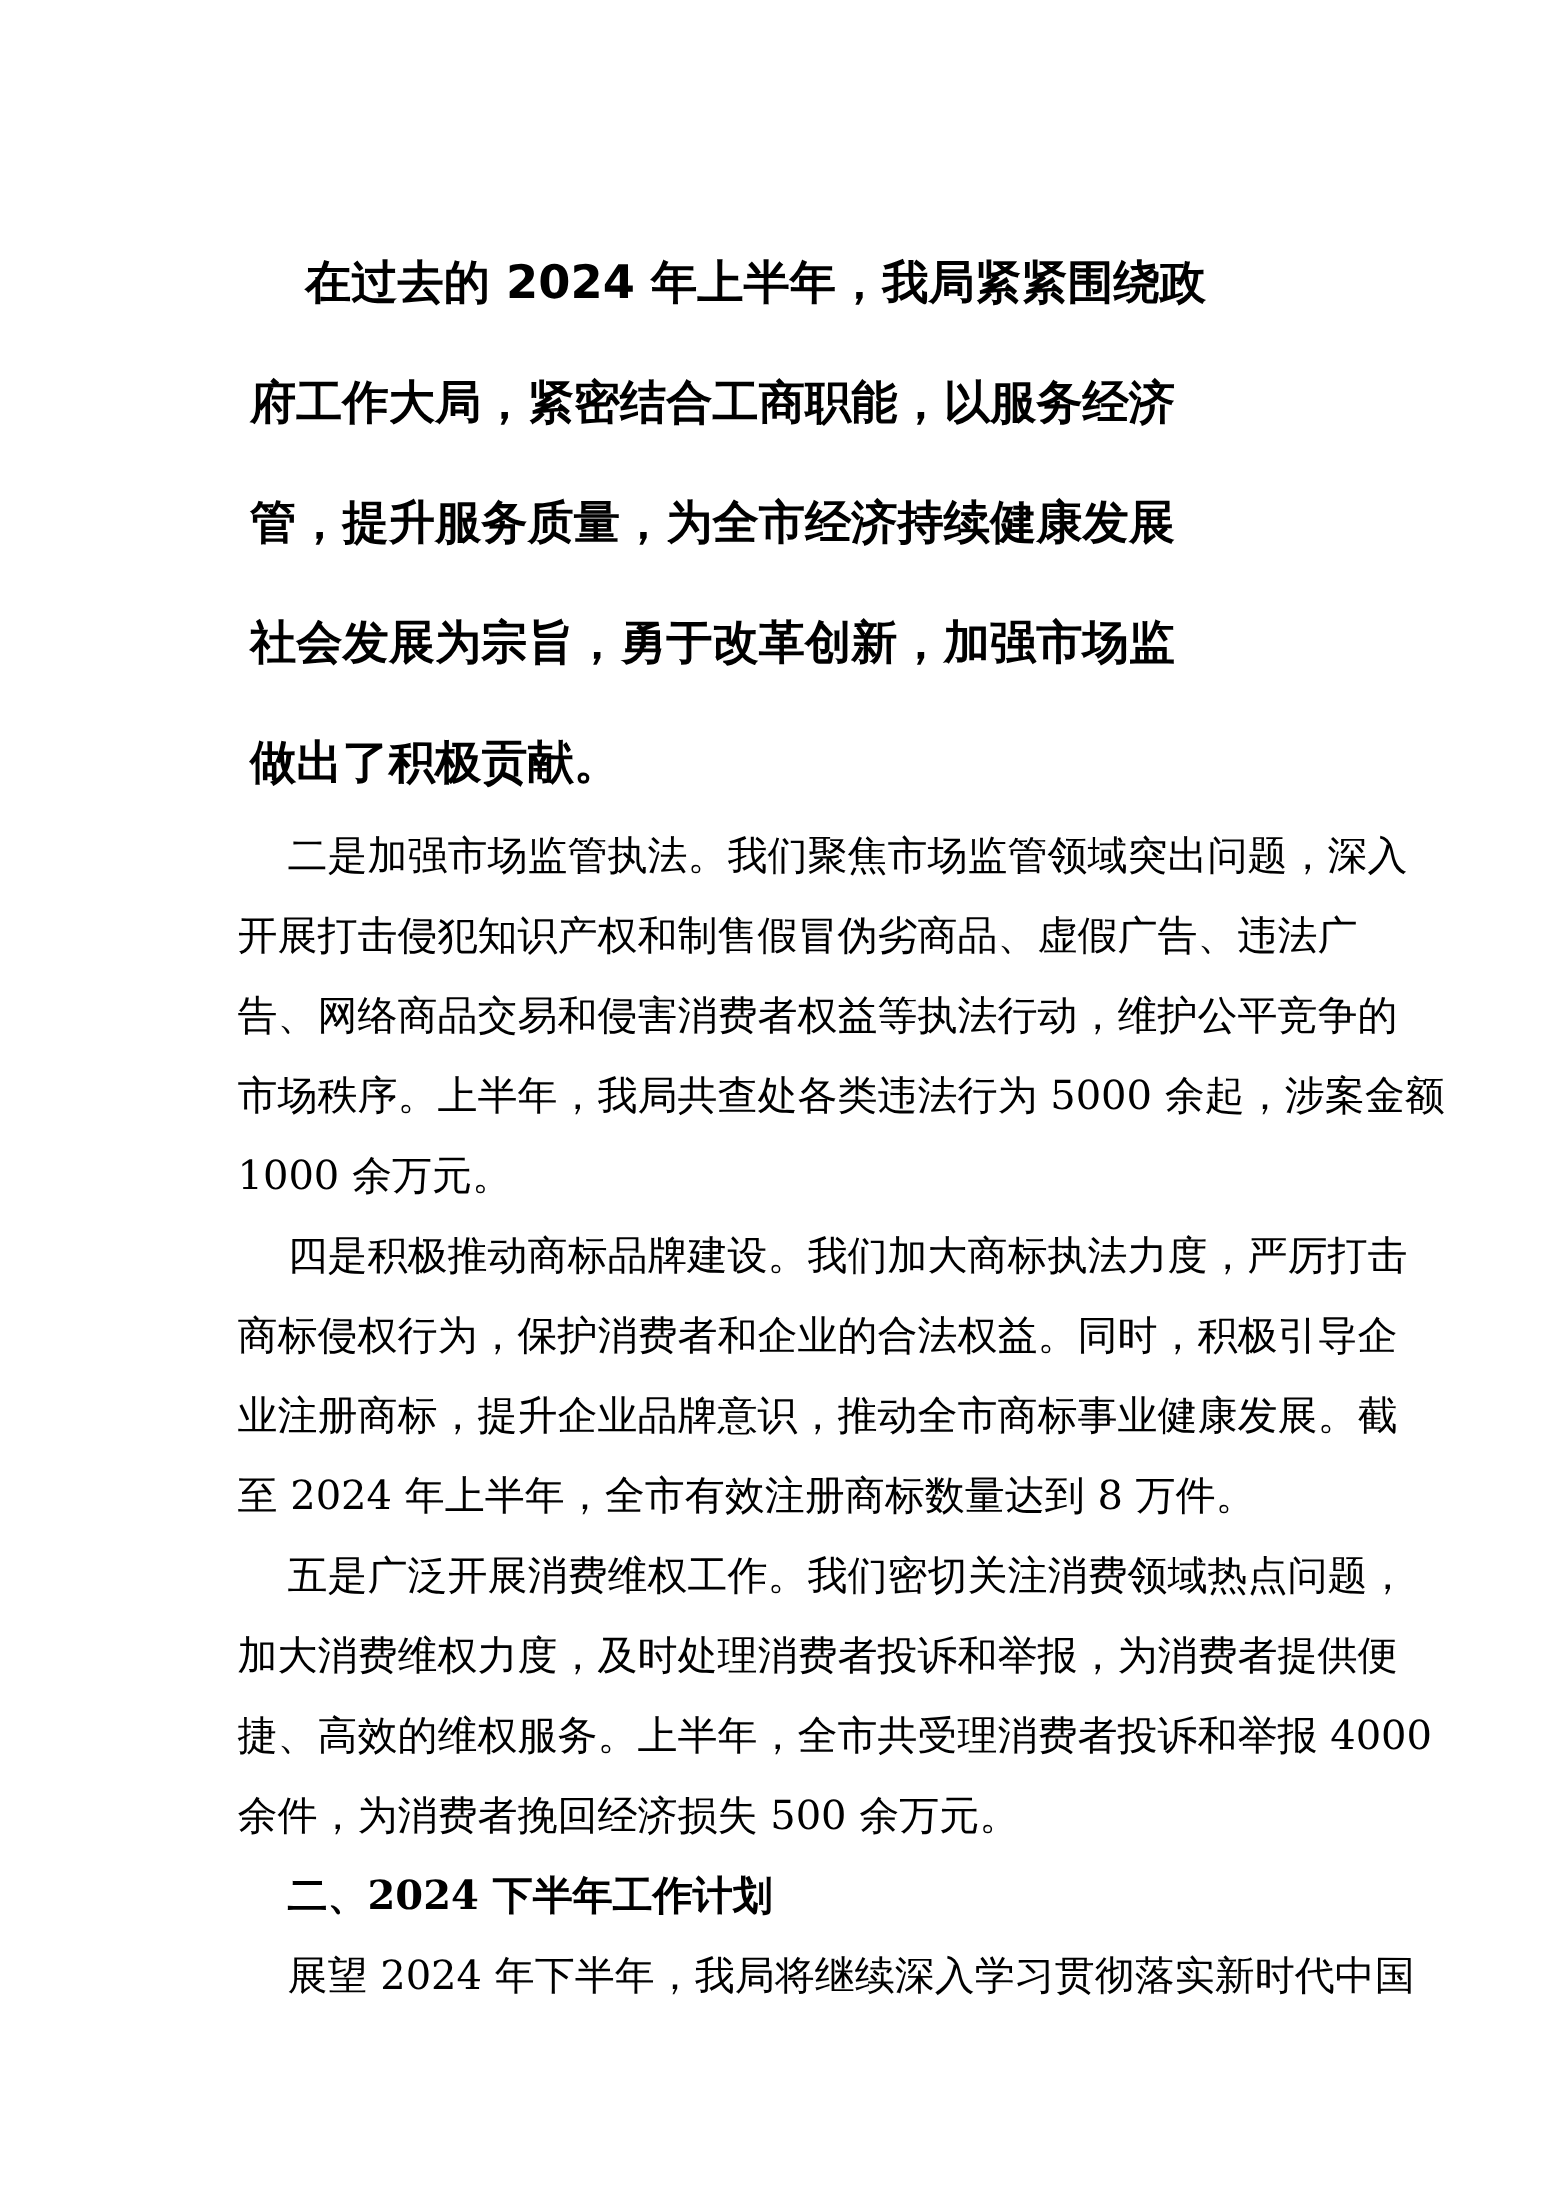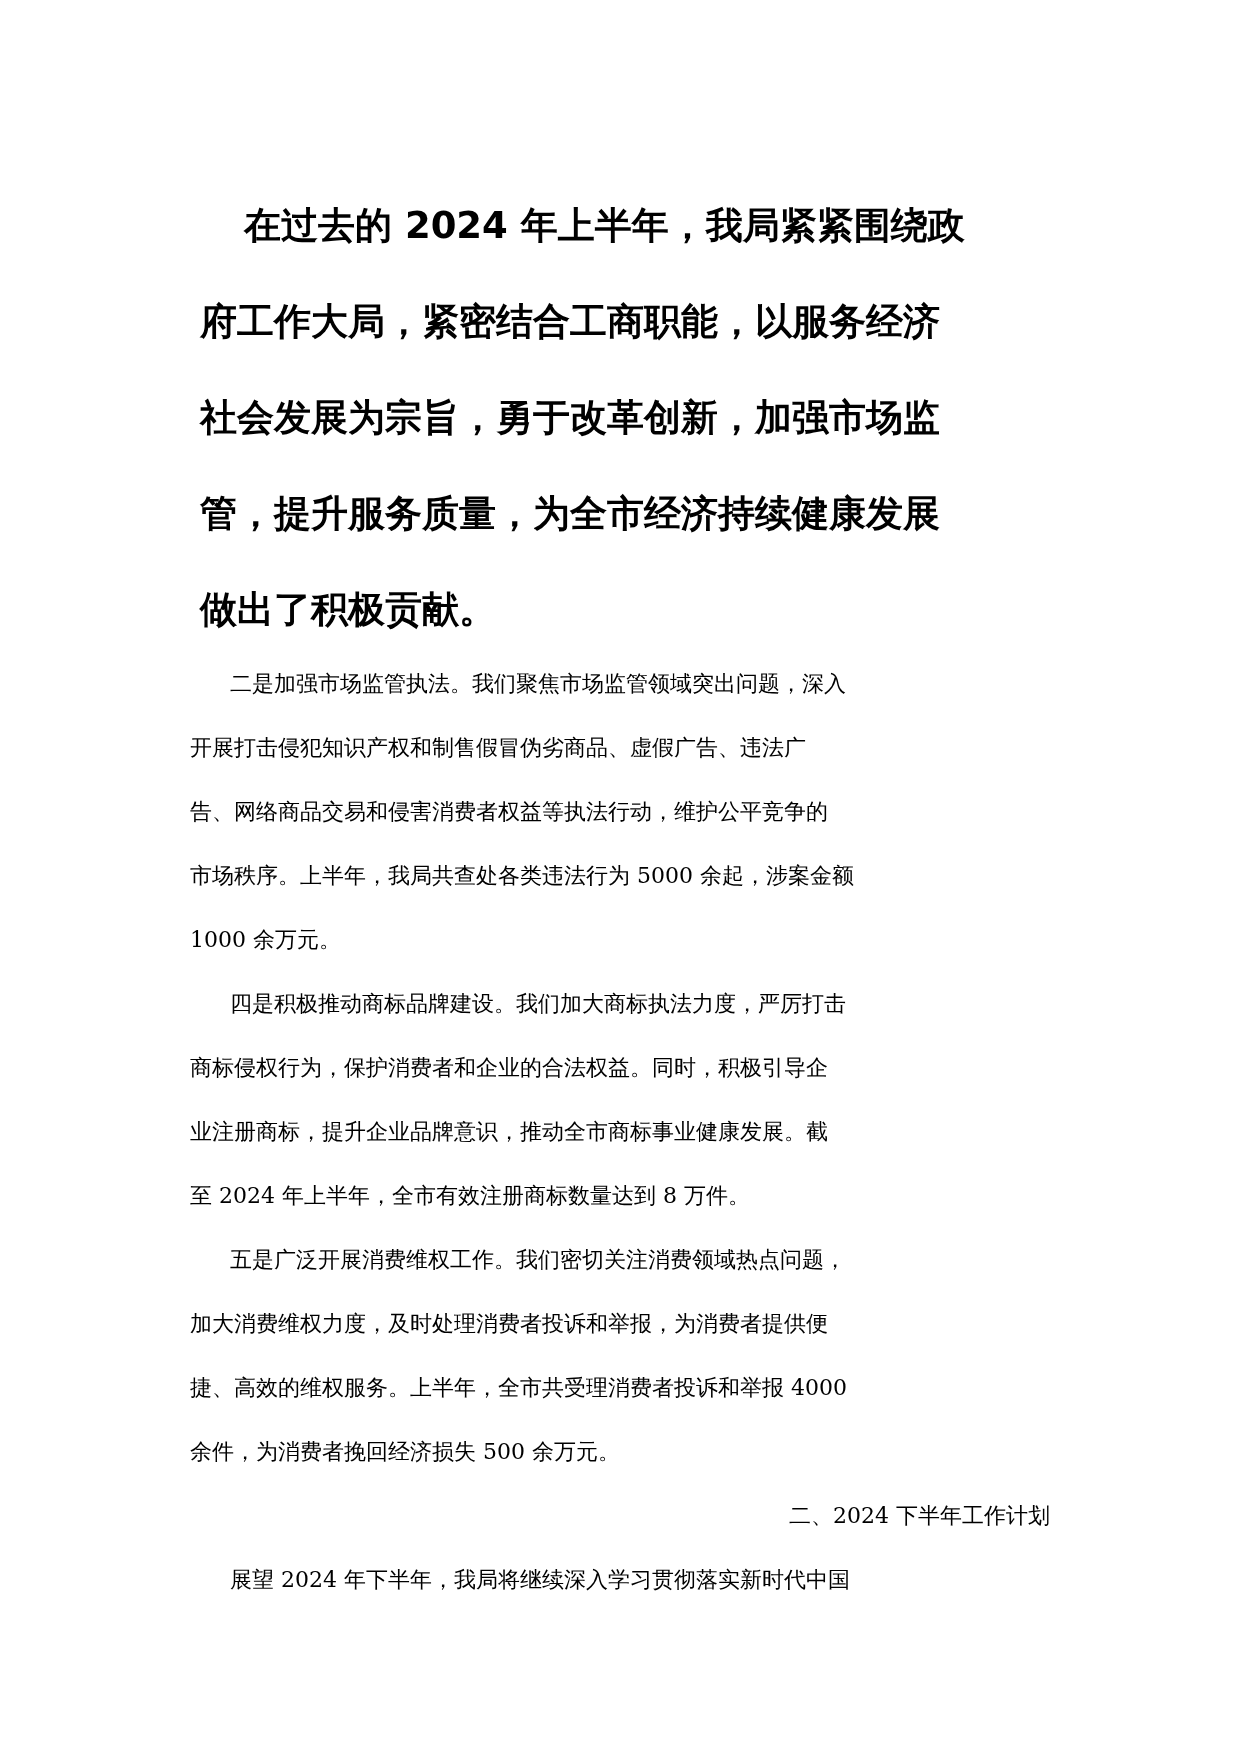--- a/index.html
+++ b/index.html
@@ -43,53 +43,52 @@
     }
     .intro .line.center {
       text-align: left;
     }
     .body-text {
       position: absolute;
       left: 190px;
       top: 652px;
       width: 860px;
       font-family: "DejaVu Serif", "Liberation Serif", serif;
-      font-size: 22px;
+      font-size: 32px;
       line-height: 64px;
     }
     .para {
       margin: 0;
     }
     .para .line {
       display: block;
       white-space: nowrap;
       height: 64px;
     }
     .para .line.indent {
       padding-left: 40px;
     }
     .heading {
       display: block;
       white-space: nowrap;
       height: 64px;
       padding-left: 40px;
-      font-weight: normal;
-      text-align: right;
+      font-weight: bold;
     }
   </style>
 </head>
 <body>
 
 <div class="page">
 
   <div class="intro">
     <span class="line first">在过去的 2024 年上半年，我局紧紧围绕政</span>
     <span class="line">府工作大局，紧密结合工商职能，以服务经济</span>
+    <span class="line">管，提升服务质量，为全市经济持续健康发展</span>
     <span class="line">社会发展为宗旨，勇于改革创新，加强市场监</span>
-    <span class="line">管，提升服务质量，为全市经济持续健康发展</span>
     <span class="line center">做出了积极贡献。</span>
   </div>
 
   <div class="body-text">
 
     <div class="para">
       <span class="line indent">二是加强市场监管执法。我们聚焦市场监管领域突出问题，深入</span>
       <span class="line">开展打击侵犯知识产权和制售假冒伪劣商品、虚假广告、违法广</span>
       <span class="line">告、网络商品交易和侵害消费者权益等执法行动，维护公平竞争的</span>
       <span class="line">市场秩序。上半年，我局共查处各类违法行为 5000 余起，涉案金额</span>

